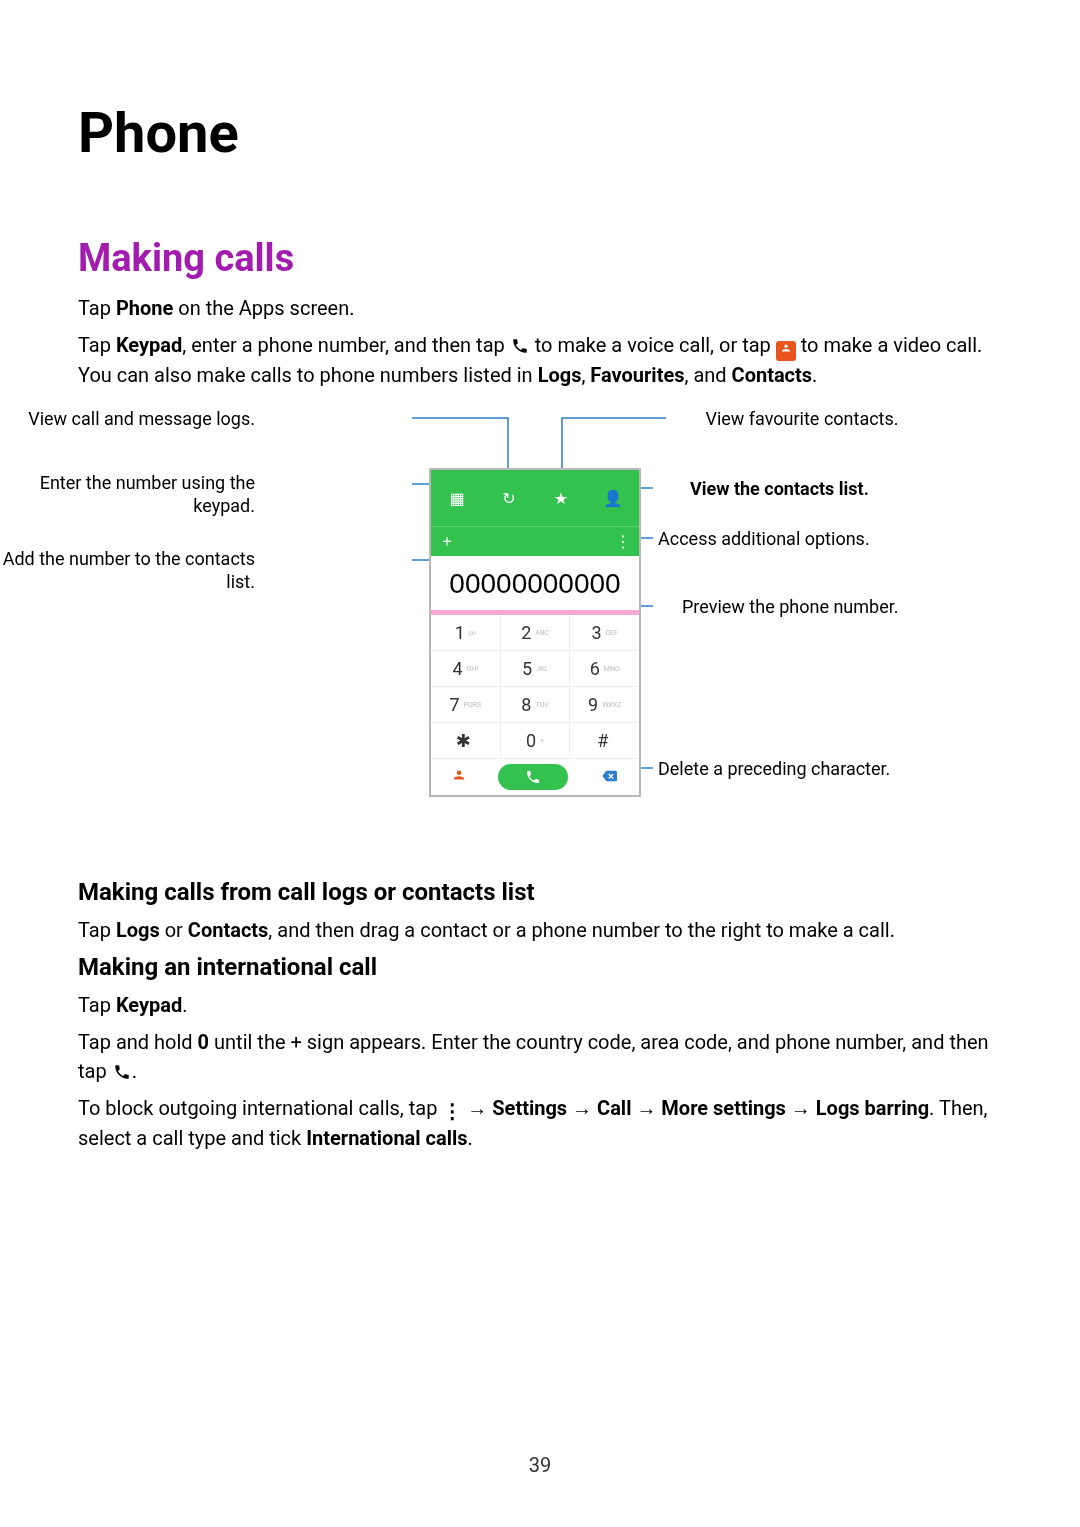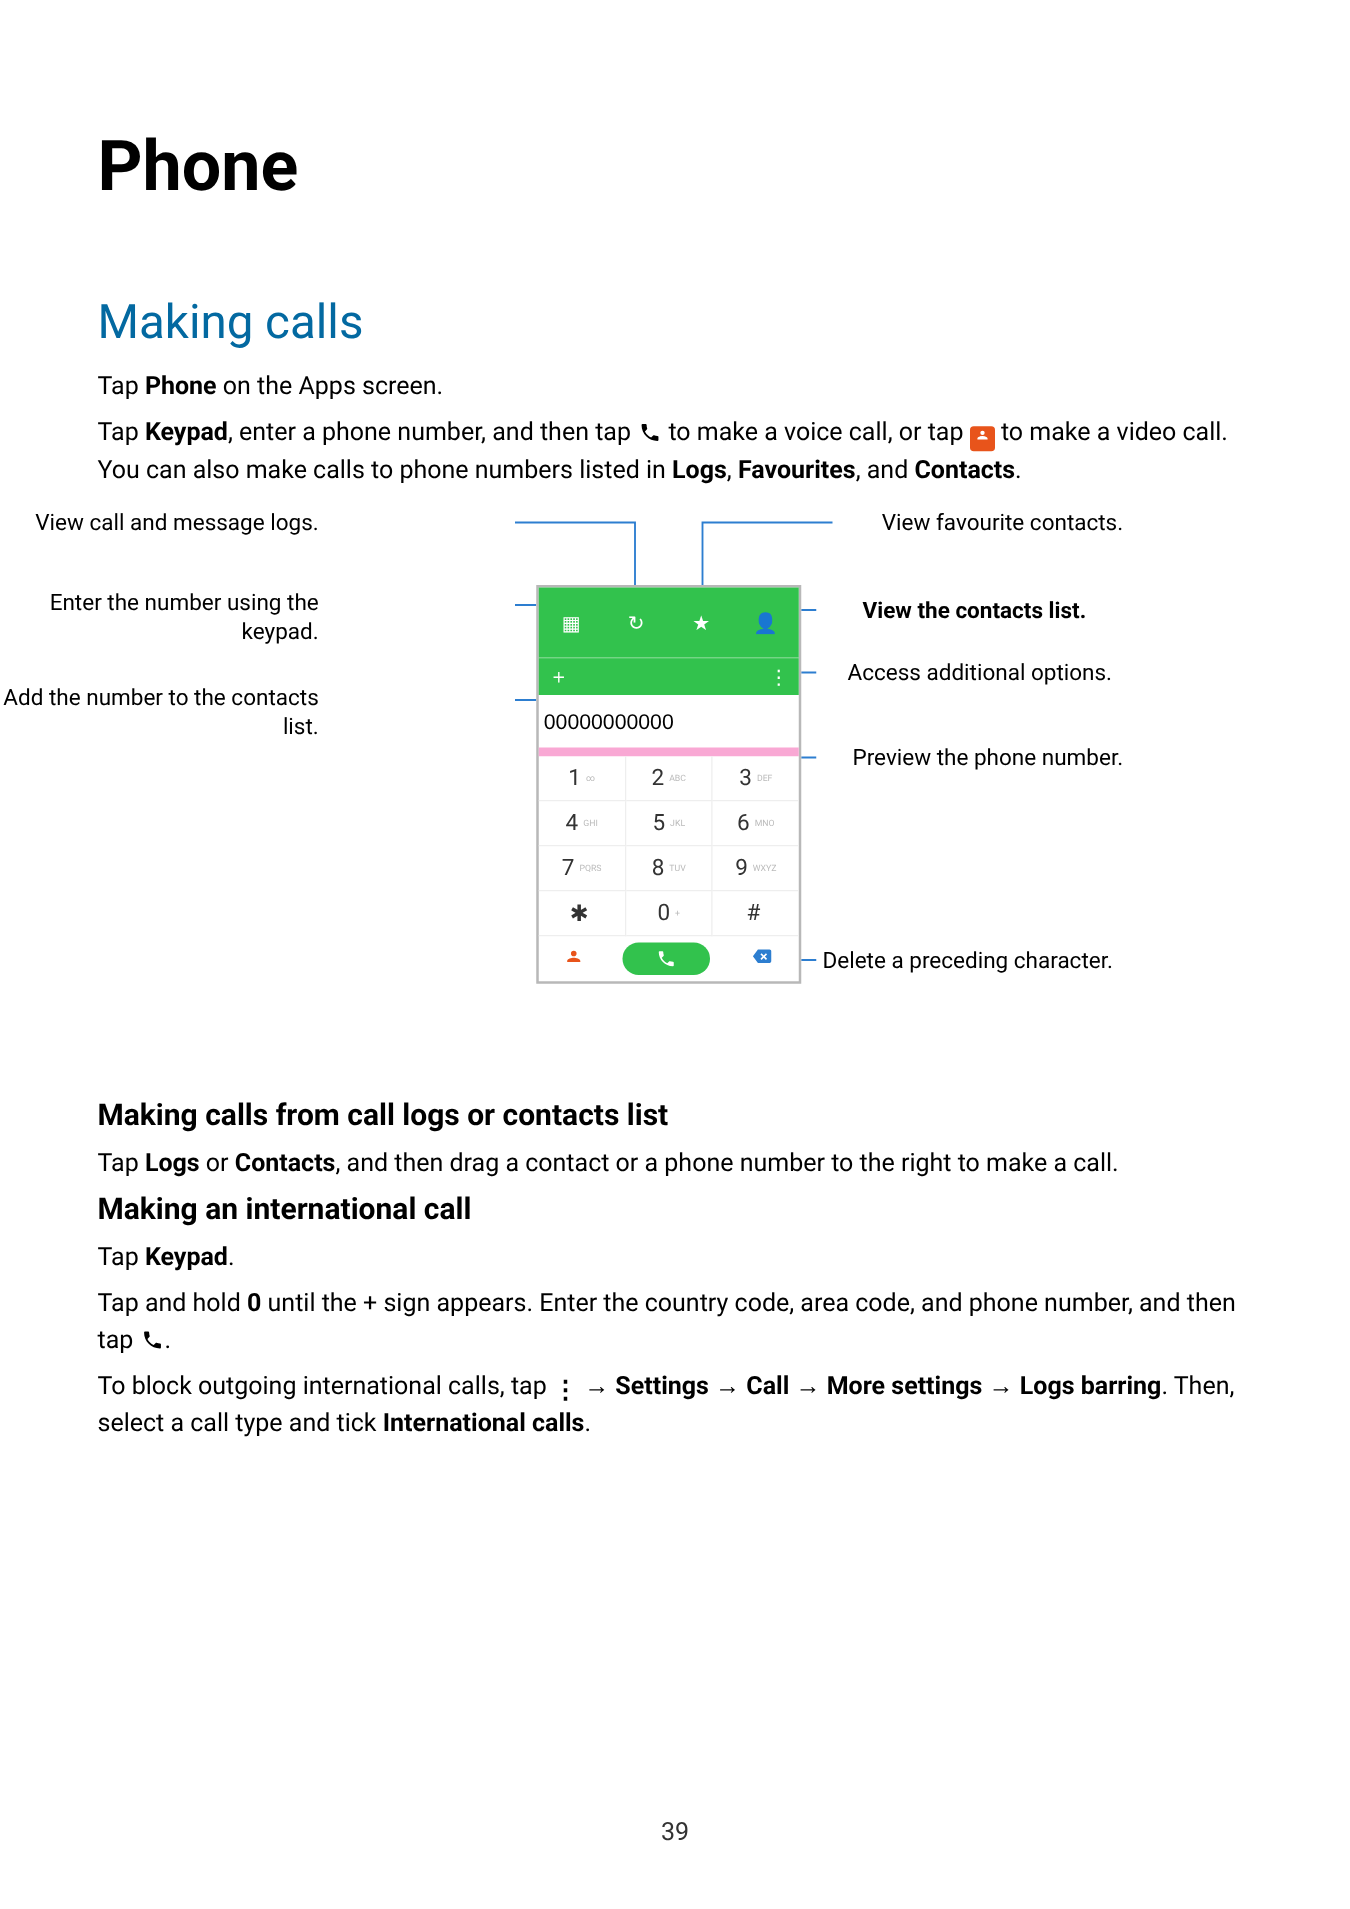--- a/index.html
+++ b/index.html
@@ -12,22 +12,22 @@
     padding: 100px 75px 0 78px;
     position: relative;
   }
   .h1 {
     font-size: 56px;
     font-weight: 700;
     margin-bottom: 70px;
   }
   .h2 {
     font-size: 38px;
-    font-weight: 400;
-    color: #0369a1;
+    font-weight: 700;
+    color: #a21caf;
     margin-bottom: 14px;
   }
   .h3 {
     font-size: 24px;
     font-weight: 700;
     margin-bottom: 10px;
   }
   .body-text {
     font-size: 20px;
     line-height: 1.45;
@@ -89,25 +89,26 @@
     background:#32c24d;
     height:30px;
     padding:0 8px;
     font-size:11px;
     color:#d4f4da;
     border-top:1px solid rgba(255,255,255,.2);
   }
   .addrow .plus { font-size:16px; color:#fff; }
   .addrow .dots { font-size:16px; color:#fff; }
   .number-display {
+    text-align:center;
     padding:12px 4px 10px;
-    font-size:17px;
+    font-size:28px;
     font-family: "Segoe UI", sans-serif;
     font-weight:400;
-    border-bottom:7px solid #f9a8d4;
+    border-bottom:5px solid #f9a8d4;
   }
   .keypad { }
   .krow { display:flex; height:36px; }
   .key {
     flex:1;
     display:flex;
     align-items:center;
     justify-content:center;
     gap:4px;
     border-right:1px solid #eee;
@@ -178,21 +179,21 @@
 </p>
 
 <div class="figure">
 
   <div class="callout left" style="top:0; right:750px; width:260px;">View call and message logs.</div>
   <div class="callout left" style="top:64px; right:750px; width:260px;">Enter the number using the keypad.</div>
   <div class="callout left" style="top:140px; right:750px; width:280px;">Add the number to the contacts list.</div>
 
   <div class="callout" style="top:0; left:594px; width:260px;text-align:center;">View favourite contacts.</div>
   <div class="callout" style="top:70px; left:612px; width:260px;font-weight:bold;">View the contacts list.</div>
-  <div class="callout" style="top:120px; left:600px; width:280px;">Access additional options.</div>
+  <div class="callout" style="top:120px; left:580px; width:280px;">Access additional options.</div>
   <div class="callout" style="top:188px; left:604px; width:280px;">Preview the phone number.</div>
   <div class="callout" style="top:350px; left:580px; width:280px;">Delete a preceding character.</div>
 
   <svg class="leader" style="left:0;top:0;width:100%;height:100%;">
 
     <polyline points="334,10 430,10 430,78"></polyline>
 
     <polyline points="334,76 378,76 378,80"></polyline>
 
     <polyline points="334,152 360,152 360,132"></polyline>

